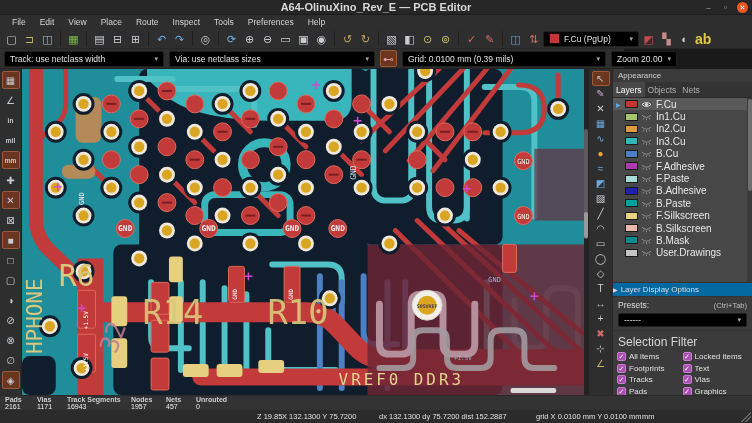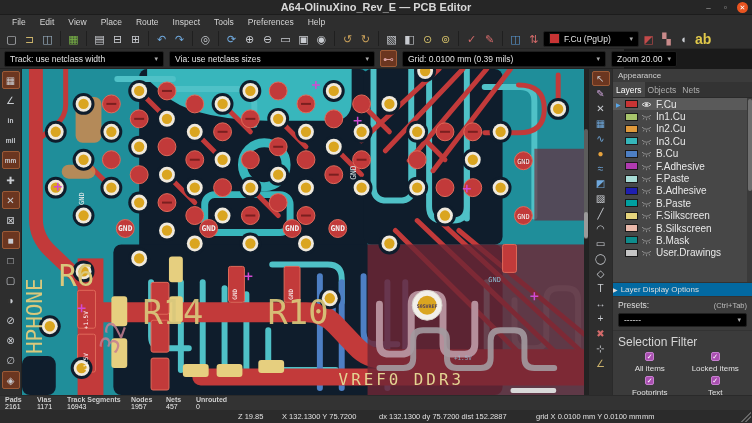--- a/index.html
+++ b/index.html
@@ -58,21 +58,21 @@
   .lrow .nm{font-size:10px;color:#e8e8e8;white-space:nowrap;}
   #llscroll{position:absolute;right:0;top:0;width:5px;height:100%;background:#3a3a3a;}
   #llscroll .thumb{position:absolute;top:1px;left:0.5px;width:4px;height:92px;background:#6f6f6f;border-radius:2px;}
   #ldo{height:13px;background:#0369a1;border-top:1px solid #333;border-bottom:1px solid #333;
      display:flex;align-items:center;gap:3px;font-size:8px;color:#ddd;}
   #presets-row{display:flex;justify-content:space-between;align-items:center;padding:3px 5px 1px;}
   #presets-row .sc{color:#bdbdbd;font-size:7.5px;}
   #preset-dd{margin:2px 5px;height:14px;}
   #selfilter-title{padding:4px 5px 2px;border-top:1px solid #333;margin-top:3px;font-size:12px;color:#d5d5d5;}
   #selfilter{display:grid;grid-template-columns:1fr 1fr;padding:1px 4px;row-gap:2.5px;}
-  .cb{display:flex;align-items:center;gap:3px;font-size:8px;color:#e0e0e0;flex-direction:column;}
+  .cb{display:flex;align-items:center;gap:3px;font-size:8px;color:#e0e0e0;}
   .cb .box{width:9px;height:9px;background:#a94fb0;border:1px solid #c77fd0;border-radius:2px;
      color:#fff;font-size:7px;line-height:8px;text-align:center;flex:none;box-sizing:border-box;}
   
   #status1{position:absolute;left:0;top:395px;width:752px;height:15px;background:#333;display:flex;
      padding-left:5px;box-sizing:border-box;border-top:1px solid #2a2a2a;}
   .sfield{display:flex;flex-direction:column;justify-content:center;}
   .sfield .lab{font-size:7px;color:#cfcfcf;line-height:7px;font-weight:bold;}
   .sfield .val{font-size:7px;color:#efefef;line-height:7px;}
   #status2{position:absolute;left:0;top:410px;width:752px;height:13px;background:#2b2b2b;font-size:7.5px;color:#e0e0e0;}
   #status2 span{position:absolute;top:2px;white-space:nowrap;}
@@ -797,19 +797,19 @@
     <div class="sfield" style="width: 30px;">
       <div class="lab">Nets</div>
       <div class="val">457</div>
     </div>
     <div class="sfield" style="width: 60px;">
       <div class="lab">Unrouted</div>
       <div class="val">0</div>
     </div>
   </div>
 <div id="status2">
-  <span style="left:238px">Z 19.85</span>
+  <span style="left:257px">Z 19.85</span>
   <span style="left:282px">X 132.1300 Y 75.7200</span>
   <span style="left:379px">dx 132.1300 dy 75.7200 dist 152.2887</span>
   <span style="left:536px">grid X 0.0100 mm Y 0.0100 mm</span>
   <span style="left:642px">mm</span>
   <div id="grip"></div>
 </div>
 
 </body></html>

